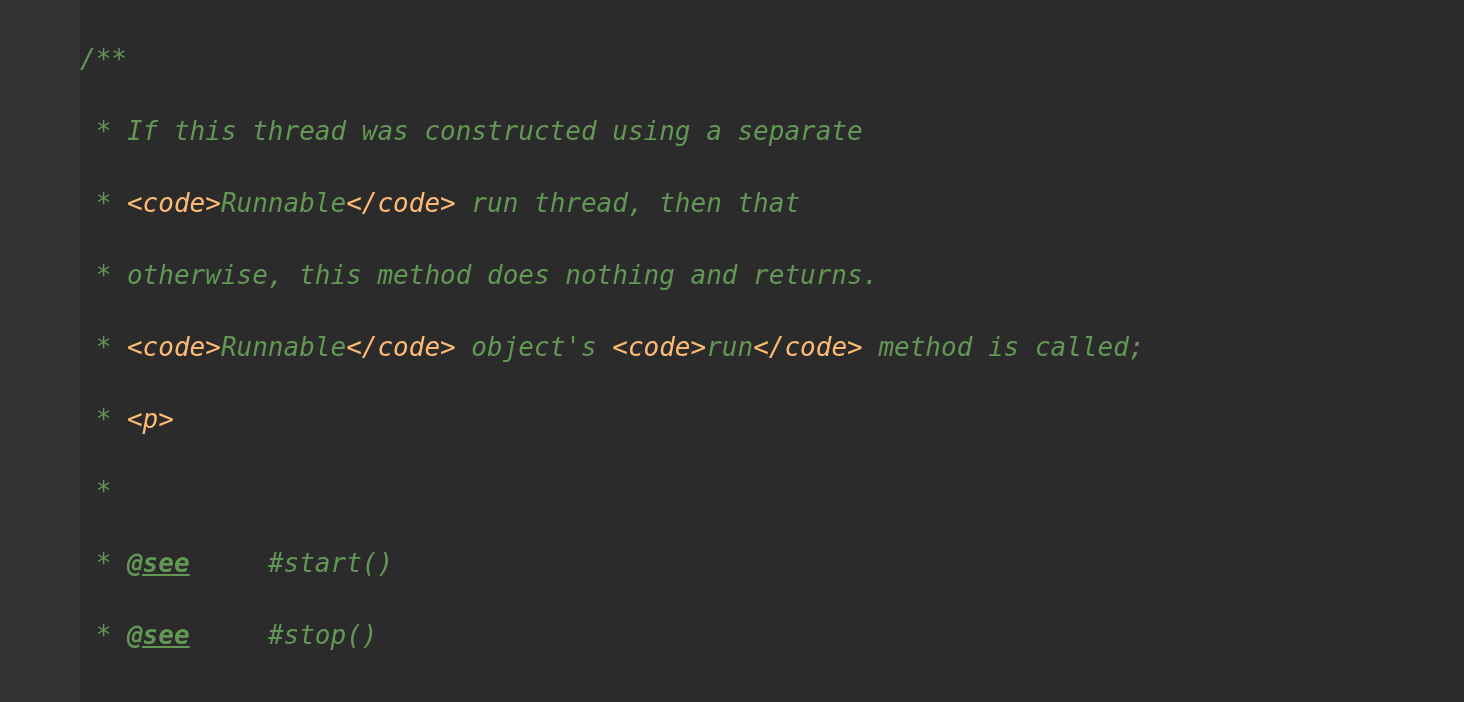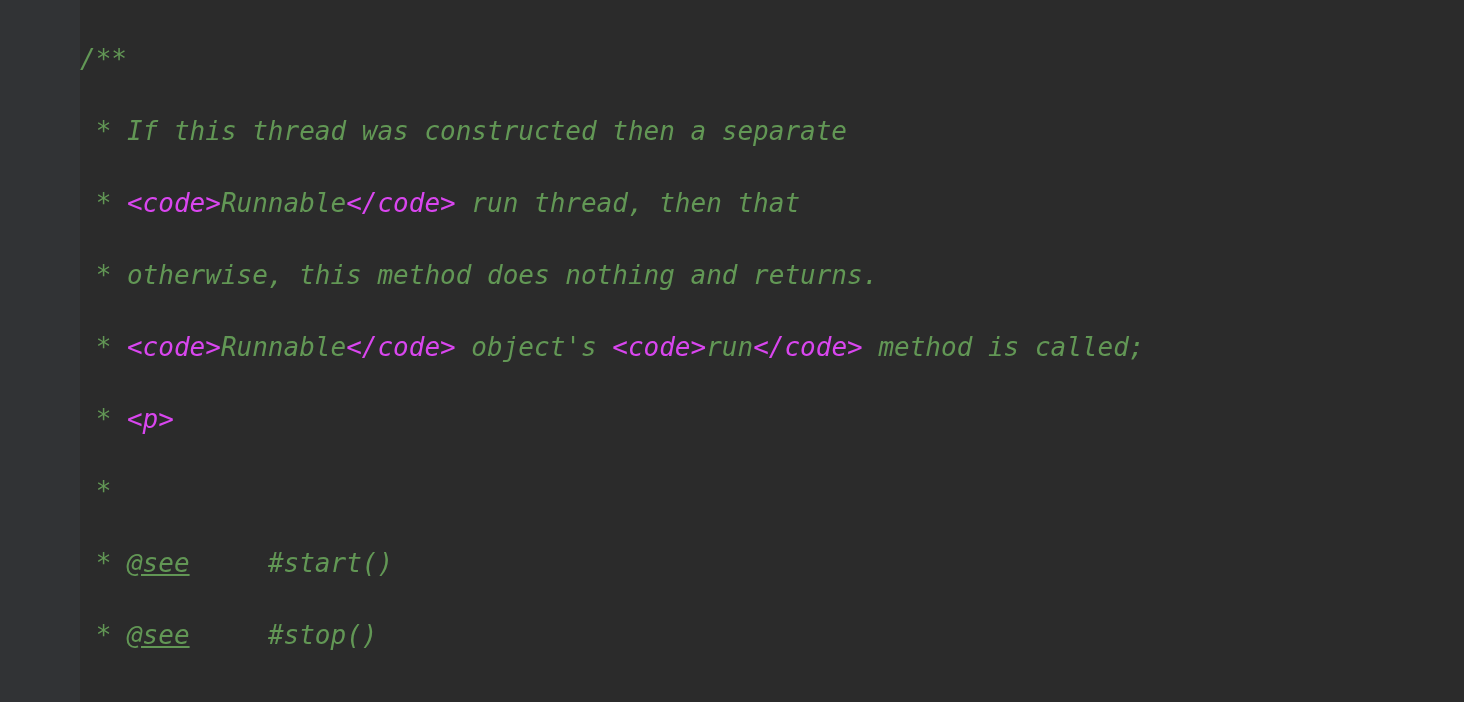--- a/index.html
+++ b/index.html
@@ -24,32 +24,32 @@
       width: 1384px;
       font-family: "Menlo", "Consolas", "DejaVu Sans Mono", monospace;
       font-size: 26px;
       line-height: 36px;
       font-style: italic;
       white-space: pre;
       color: #a9b7c6;
     }
     .line { height: 36px; }
     .jd   { color: #629755; }
-    .jdm  { color: #d946ef; }
-    .tag  { color: #629755; text-decoration: underline; font-weight: normal; }
+    .jdm  { color: #fdba74; }
+    .tag  { color: #629755; text-decoration: underline; font-weight: bold; }
     .ref  { color: #629755; text-align: center; }
   </style>
 </head>
 <body>
 
 <div class="gutter"></div>
 
 <div class="editor">
 <div class="line"><span class="jd">/**</span></div>
-<div class="line"><span class="jd"> * </span><span class="jd">If this thread was constructed then a separate</span></div>
+<div class="line"><span class="jd"> * </span><span class="jd">If this thread was constructed using a separate</span></div>
 <div class="line"><span class="jd"> * </span><span class="jdm">&lt;code&gt;</span><span class="jd">Runnable</span><span class="jdm">&lt;/code&gt; </span><span class="jd">run thread, then that</span></div>
 <div class="line"><span class="jd"> * </span><span class="jd">otherwise, this method does nothing and returns.</span></div>
 <div class="line"><span class="jd"> * </span><span class="jdm">&lt;code&gt;</span><span class="jd">Runnable</span><span class="jdm">&lt;/code&gt; </span><span class="jd">object's </span><span class="jdm">&lt;code&gt;</span><span class="jd">run</span><span class="jdm">&lt;/code&gt; </span><span class="jd">method is called;</span></div>
 <div class="line"><span class="jd"> * </span><span class="jdm">&lt;p&gt;</span></div>
 <div class="line"><span class="jd"> *</span></div>
 <div class="line"><span class="jd"> * </span><span class="tag">@see</span><span class="jd">     </span><span class="ref">#start()</span></div>
 <div class="line"><span class="jd"> * </span><span class="tag">@see</span><span class="jd">     </span><span class="ref">#stop()</span></div>
 
 
 

